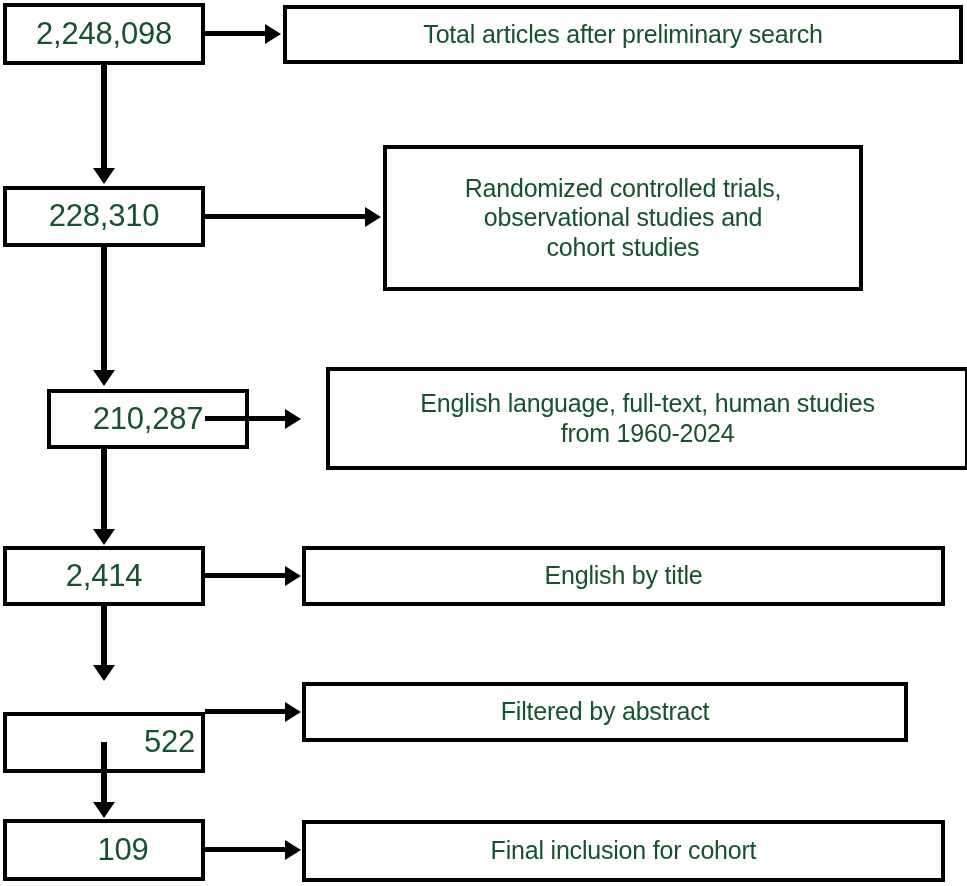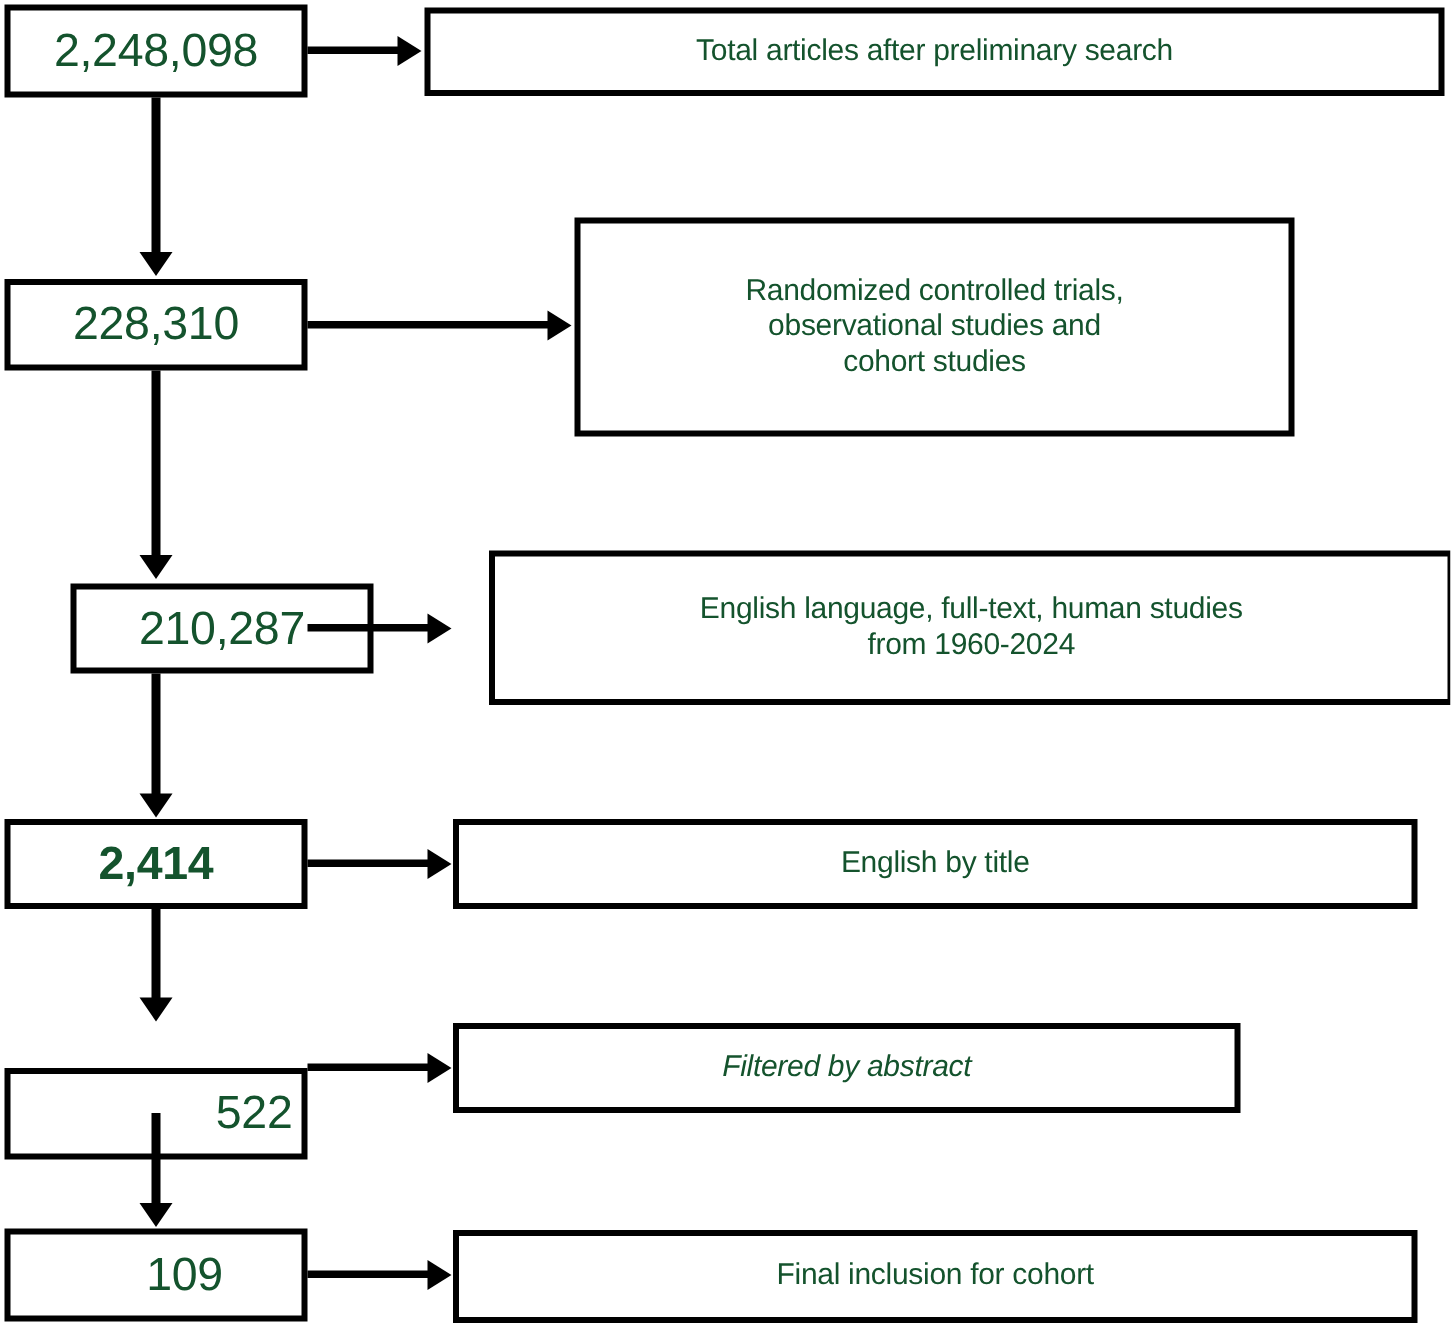--- a/index.html
+++ b/index.html
@@ -31,21 +31,21 @@
     font-family: "Liberation Sans", sans-serif;
     font-size: 30px;
     line-height: 1.18;
     letter-spacing: -0.2px;
     padding: 2px 6px;
   }
   .node-box.count-box {
     font-size: 31px;
   }
   .node-box.desc-box {
-    font-size: 20px;
+    font-size: 25px;
   }
   .node-label {
     display: block;
     white-space: pre-line;
   }
   .conn-line-v {
     position: absolute;
     width: 6px;
     background: #000000;
   }
@@ -114,42 +114,42 @@
   <div class="arrow-right" style="left:285px; top:409px;"></div>
 
   <div class="node-box desc-box" style="left:302px; top:367px; width:643px; height:103px;margin-left:24px;">
     <span class="node-label">English language, full-text, human studies
 from 1960-2024</span>
   </div>
 
   <div class="conn-line-v" style="left:101px; top:449px; height:82px;"></div>
   <div class="arrow-down" style="left:93px; top:529px;"></div>
 
-  <div class="node-box count-box" style="left:3px; top:546px; width:202px; height:60px;font-weight:bold;">
+  <div class="node-box count-box" style="left:3px; top:546px; width:202px; height:60px;">
     <span class="node-label">2,414</span>
   </div>
 
   <div class="conn-line-h" style="left:205px; top:573px; width:82px;"></div>
   <div class="arrow-right" style="left:285px; top:566px;"></div>
 
   <div class="node-box desc-box" style="left:302px; top:546px; width:643px; height:60px;">
     <span class="node-label">English by title</span>
   </div>
 
   <div class="conn-line-v" style="left:101px; top:606px; height:61px;"></div>
   <div class="arrow-down" style="left:93px; top:665px;"></div>
 
   <div class="node-box count-box" style="left:3px; top:712px; width:202px; height:61px;justify-content:flex-end;">
     <span class="node-label">522</span>
   </div>
 
   <div class="conn-line-h" style="left:205px; top:709px; width:82px;"></div>
   <div class="arrow-right" style="left:285px; top:702px;"></div>
 
-  <div class="node-box desc-box" style="left:302px; top:682px; width:525px; height:60px;font-style:italic;">
+  <div class="node-box desc-box" style="left:302px; top:682px; width:606px; height:60px;">
     <span class="node-label">Filtered by abstract</span>
   </div>
 
   <div class="conn-line-v" style="left:101px; top:742px; height:62px;"></div>
   <div class="arrow-down" style="left:93px; top:802px;"></div>
 
   <div class="node-box count-box" style="left:3px; top:819px; width:202px; height:62px;padding-left:44px;">
     <span class="node-label">109</span>
   </div>
 

